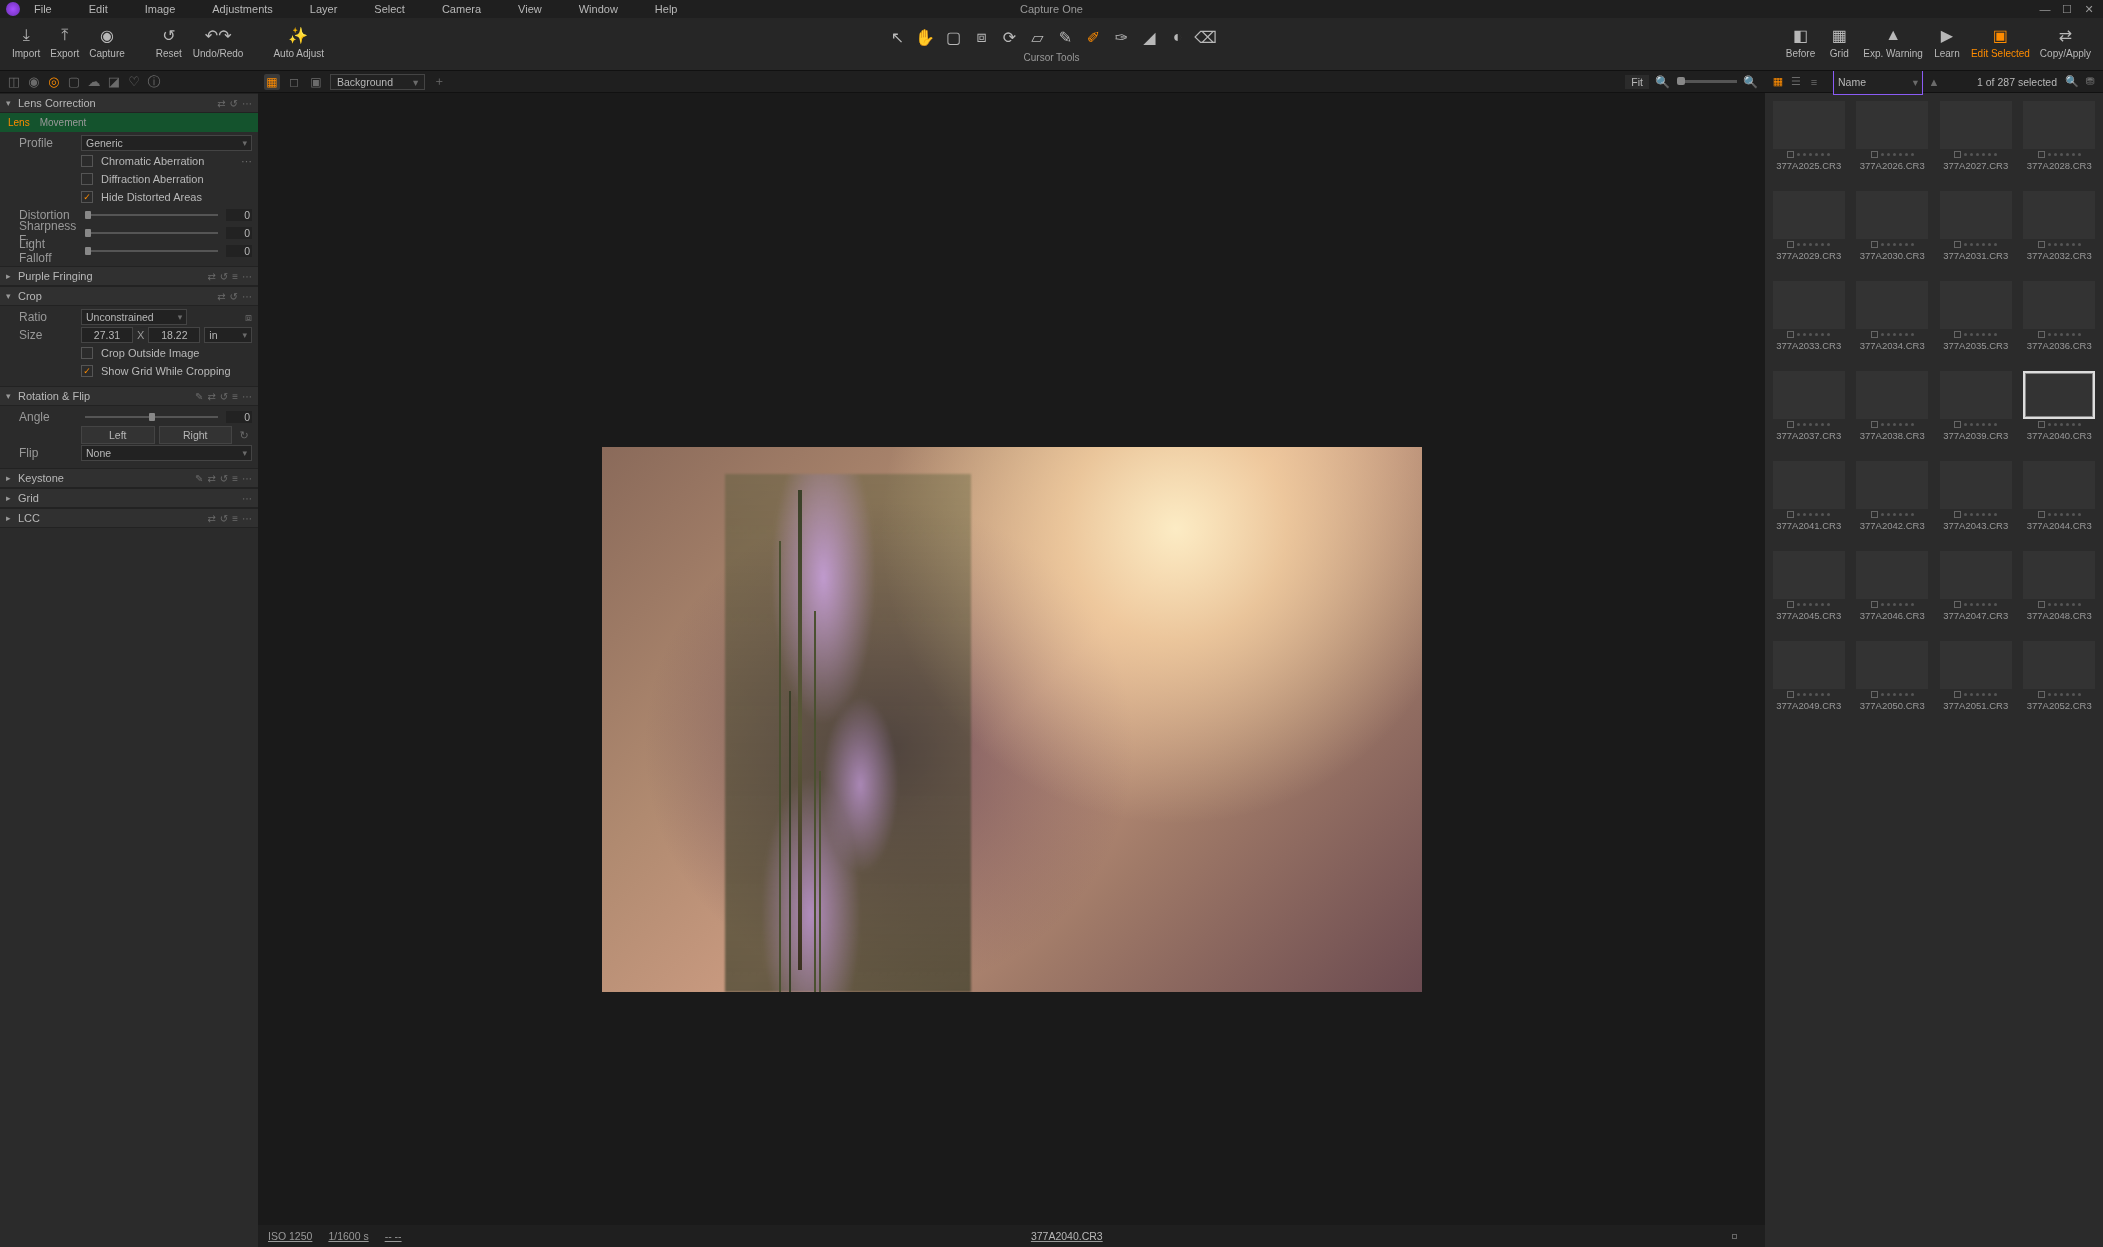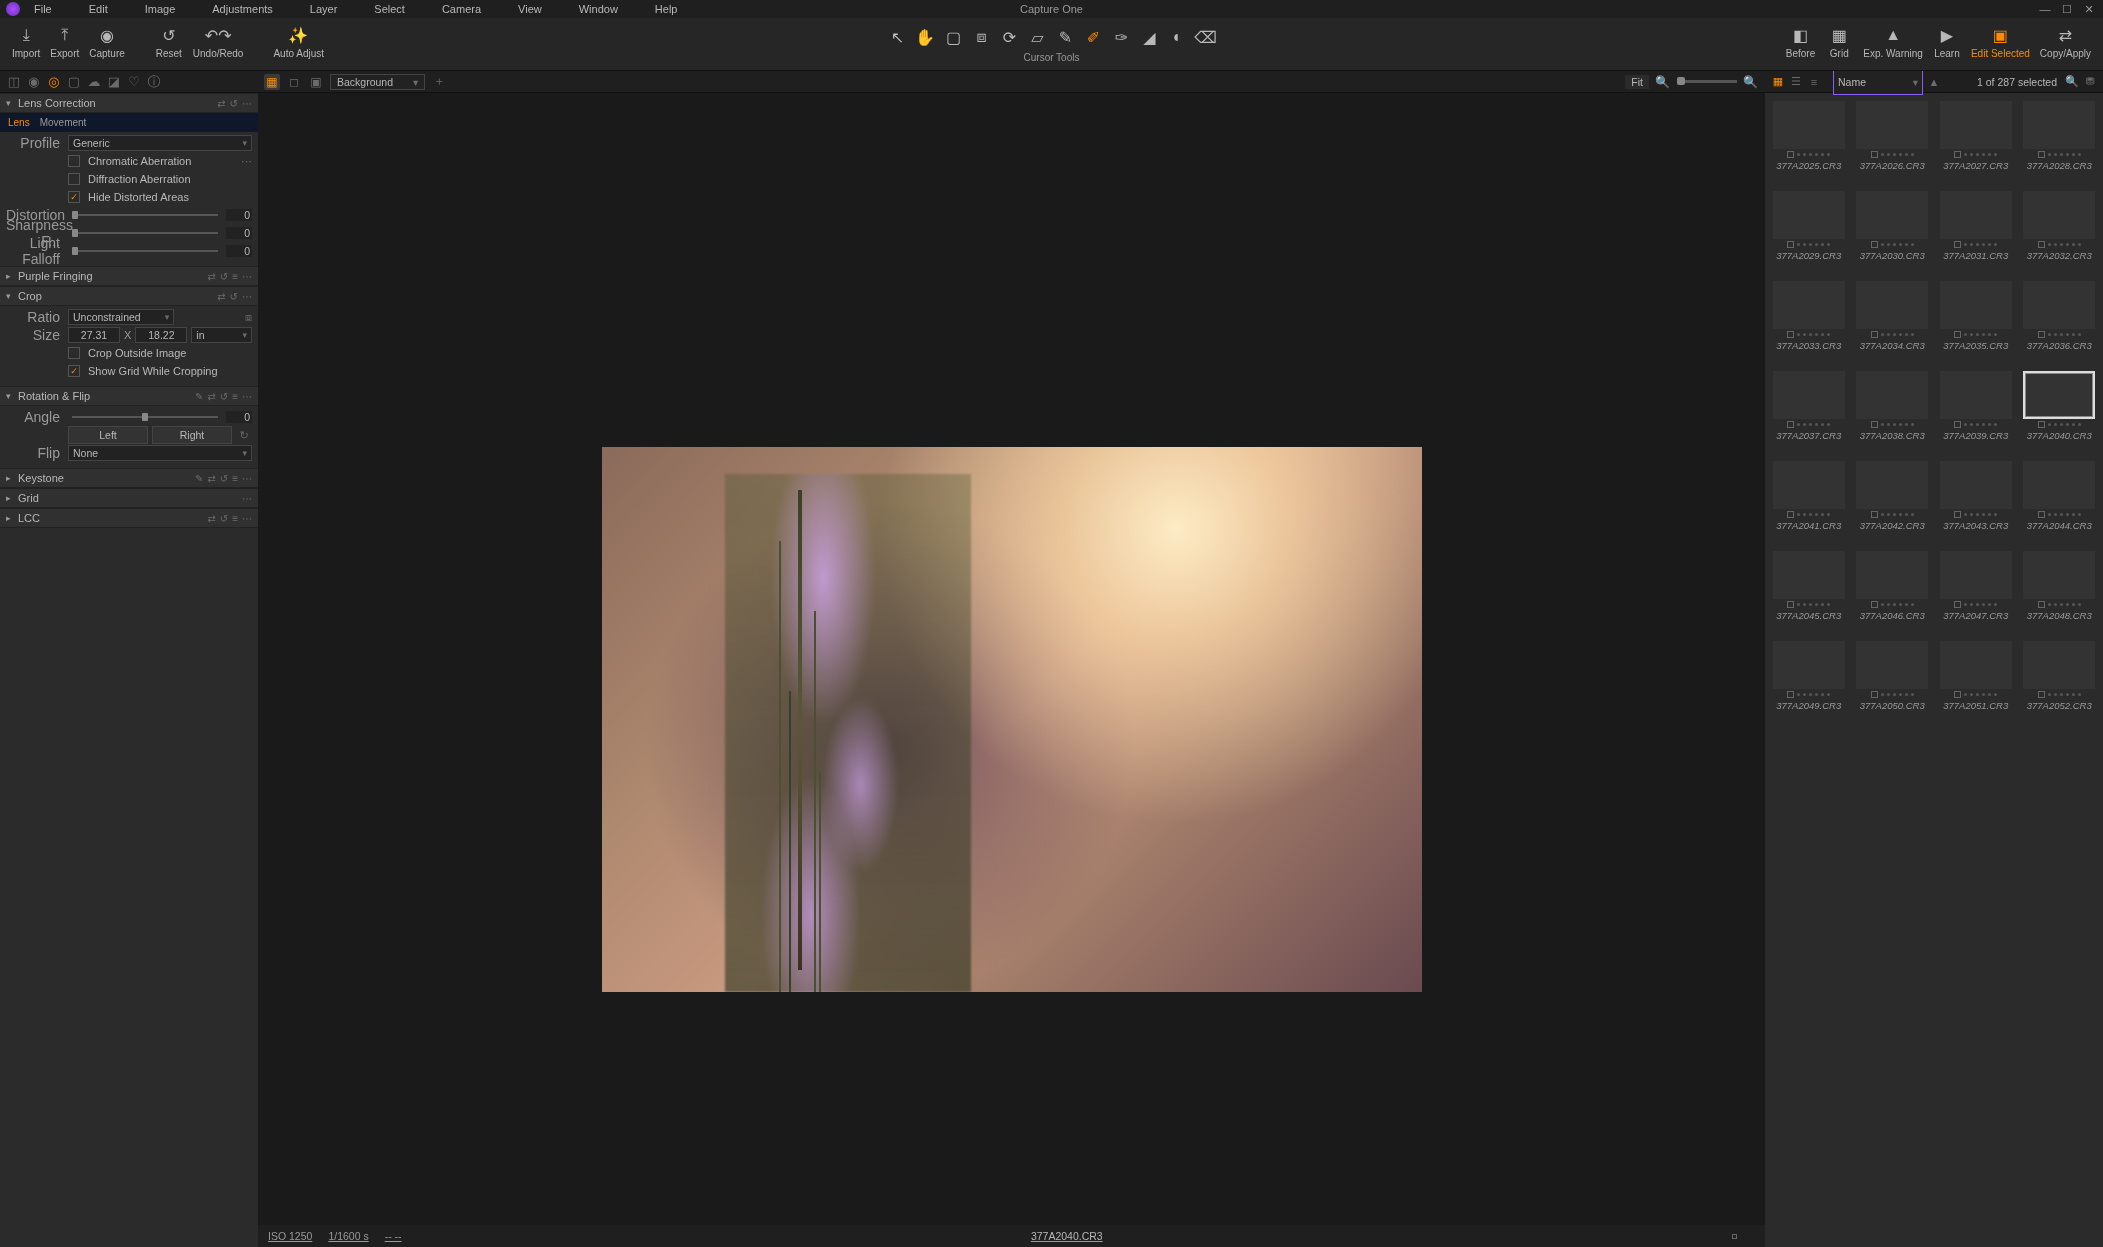--- a/index.html
+++ b/index.html
@@ -159,40 +159,40 @@
     margin-right: 2px;
   }
   .section-head .title { flex: 1; color: var(--fg-0); }
   .head-icons { display:flex; gap:4px; color: var(--fg-2); font-size:10px; }
   .head-icons span { cursor:default; }
 
   .sub-tabs {
     display: flex;
     gap: 10px;
     padding: 4px 8px;
-    background: #0f172a;
+    background: #14532d;
     font-size: 10px;
   }
   .sub-tabs .active { color: var(--accent); }
   .sub-tabs span { color: var(--fg-1); }
 
   .section-body { padding: 2px 6px 6px 6px; }
 
   .ctrl-row {
     display: flex;
     align-items: center;
     height: 18px;
     gap: 4px;
   }
   .ctrl-row .lbl {
     width: 58px;
-    text-align: right;
     color: var(--fg-1);
-    font-size: 14px;
+    font-size: 12px;
     padding-right: 4px;
+    margin-left: 13px;
   }
   .ctrl-row .slider {
     flex: 1;
     height: 2px;
     background: #555;
     position: relative;
     margin: 0 4px;
   }
   .ctrl-row .slider .thumb {
     position: absolute;
@@ -368,21 +368,20 @@
     background:#222;border:1px solid #8b5cf6;
     padding:0 4px;font-size:10.5px;color:var(--fg-0);
     display:flex;justify-content:space-between;align-items:center;height:27px;
   }
   .counter { margin-left:auto; font-size:10.5px; color:var(--fg-0); padding-right:4px;}
 
   .thumbs {
     flex:1;
     overflow-y:auto;
     padding: 8px 6px;
-    font-style: italic;
   }
   .thumb-row {
     display:grid;
     grid-template-columns: repeat(4, 1fr);
     gap: 8px;
     margin-bottom: 20px;
   }
   .thumb {
     display:flex;
     flex-direction:column;

